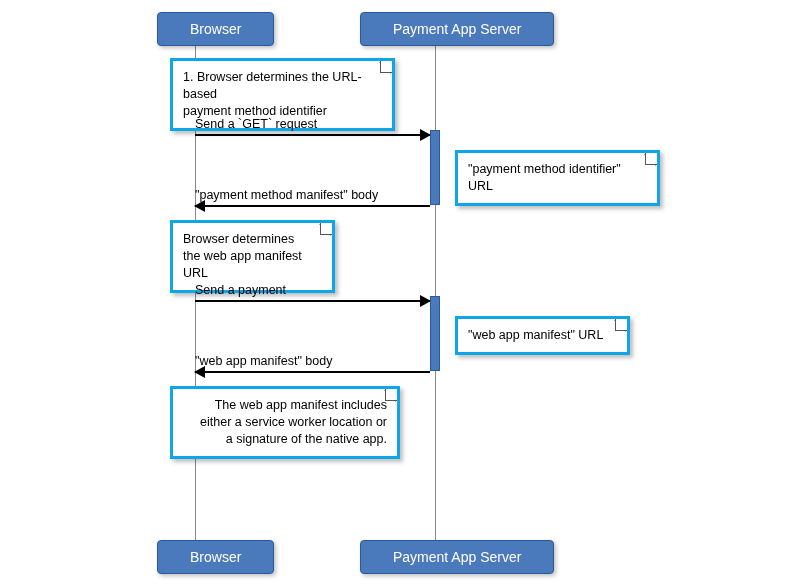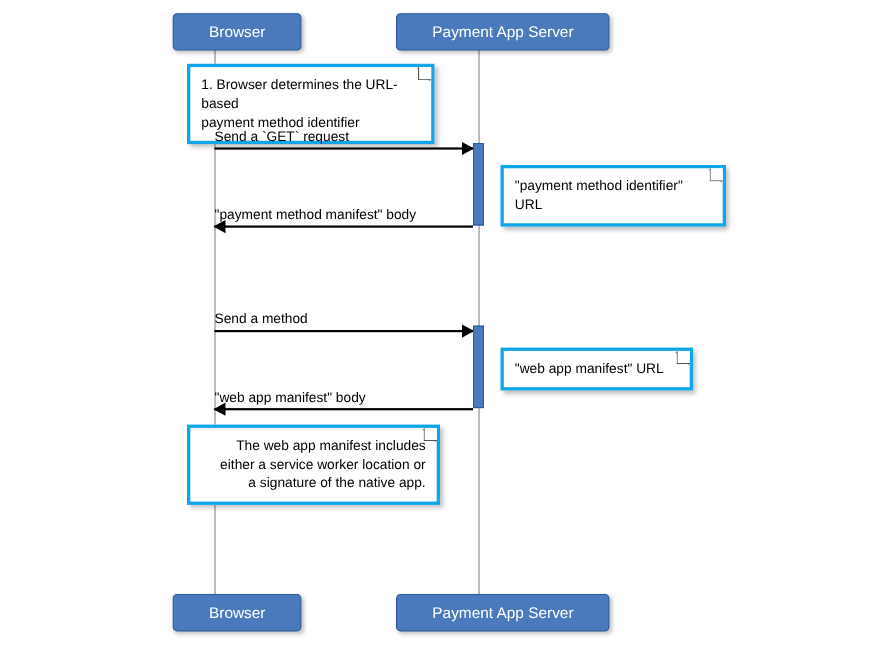--- a/index.html
+++ b/index.html
@@ -126,22 +126,26 @@
 
   <div class="activation" style="left:430px; top:130px; height:75px;"></div>
 
   <div class="note" style="left:455px; top:150px; width:205px;">
     <span>"payment method identifier" URL</span>
   </div>
 
   <div class="msg-label" style="left:195px; top:188px; width:240px;">"payment method manifest" body</div>
   <div class="msg arrow-left" style="left:195px; top:205px; width:235px;"></div>
 
+  <div class="note" style="left:170px; top:220px; width:165px;">
+    <span style="white-space:pre-line;">Browser determines
+the web app manifest URL</span>
+  </div>
 
-  <div class="msg-label" style="left:195px; top:283px; width:240px;">Send a method</div>
+  <div class="msg-label" style="left:195px; top:283px; width:240px;">Send a payment</div>
   <div class="msg arrow-right" style="left:195px; top:300px; width:235px;"></div>
 
   <div class="activation" style="left:430px; top:296px; height:75px;"></div>
 
   <div class="note" style="left:455px; top:316px; width:175px;">
     <span>"web app manifest" URL</span>
   </div>
 
   <div class="msg-label" style="left:195px; top:354px; width:240px;">"web app manifest" body</div>
   <div class="msg arrow-left" style="left:195px; top:371px; width:235px;"></div>

